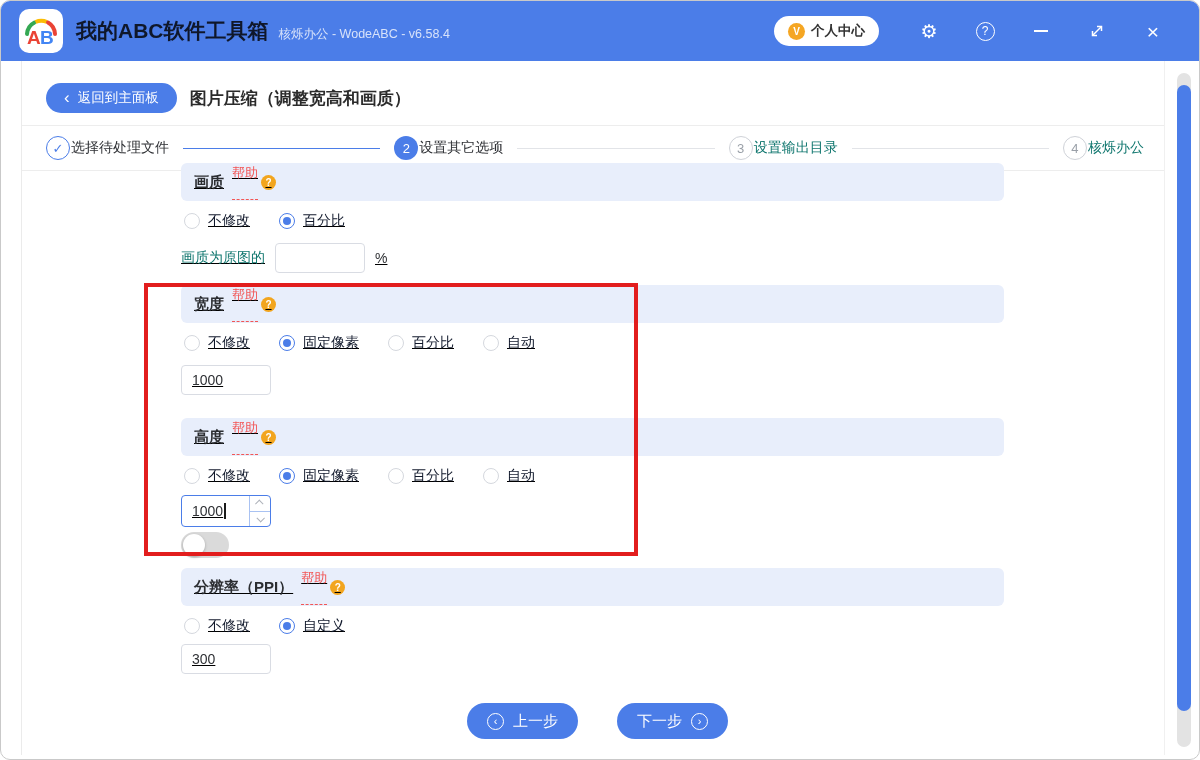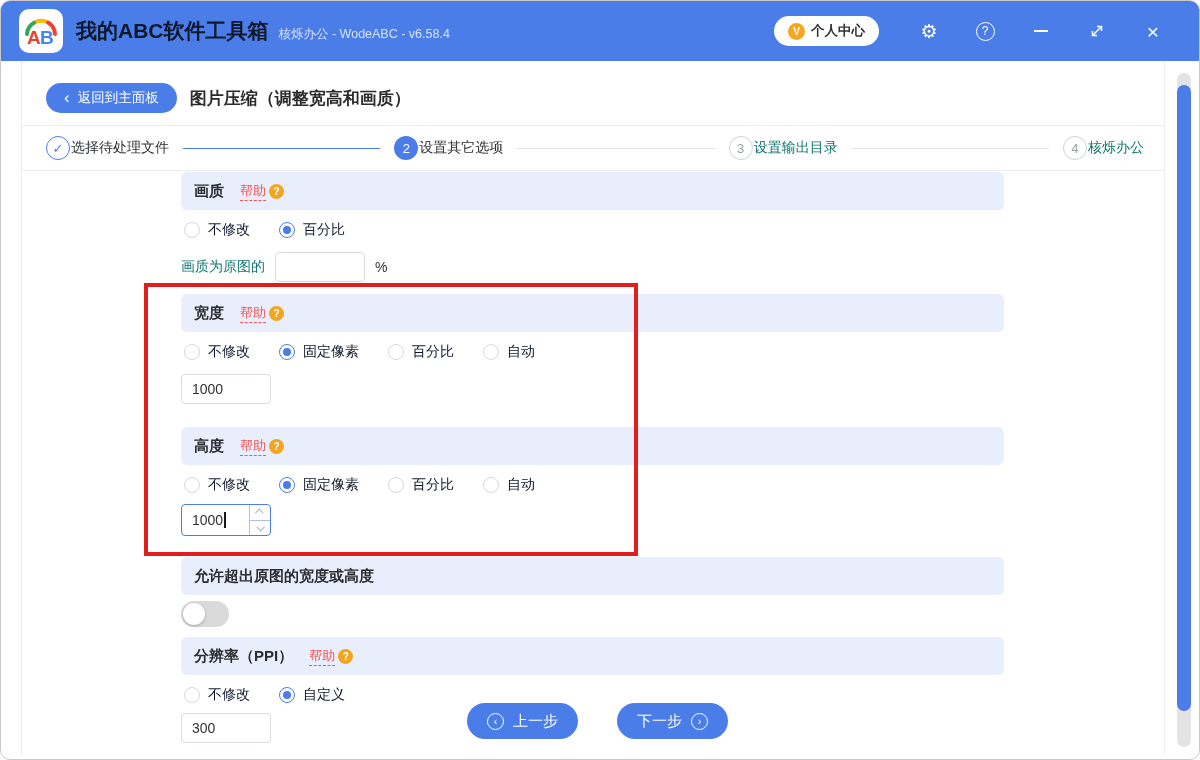--- a/index.html
+++ b/index.html
@@ -51,25 +51,25 @@
   .scircle.active{background:#4b7de8;color:#fff;}
   .scircle.pending{border:1.5px solid #cfd2d8;color:#9aa0a8;background:#fff;}
   .slabel{margin-left:1px;font-size:14px;white-space:nowrap;}
   .slabel.dark{color:#2f3135;}
   .slabel.gray{color:#0f766e;}
   .sline{flex:1;height:1px;margin:0 14px;}
   .sline.blue{background:#4b7de8;}
   .sline.gray{background:#e2e4e8;}
 
   
-  .form{position:absolute;left:180px;top:171px;width:823px;}
+  .form{position:absolute;left:180px;top:162px;width:823px;text-decoration:underline;}
   .sec-bar{height:38px;background:#e8eefb;border-radius:6px;display:flex;align-items:center;padding:0 13px;}
   .sec-title{font-size:15px;font-weight:bold;color:#2b2d31;}
-  .help{margin-left:16px;color:#f25555;font-size:13px;border-bottom:1px dashed #f25555;
-        padding-bottom:0;cursor:pointer;}
+  .help{margin-left:8px;color:#f25555;font-size:13px;border-bottom:1px dashed #f25555;
+        padding-bottom:17px;cursor:pointer;}
   .help-badge{margin-left:3px;width:15px;height:15px;border-radius:50%;background:#f2a51e;color:#fff;
               font-size:10px;font-weight:bold;display:flex;align-items:center;justify-content:center;}
   .row-radio{margin-top:6px;height:28px;display:flex;align-items:center;padding-left:3px;}
   .radio{display:flex;align-items:center;margin-right:29px;cursor:pointer;}
   .rdot{width:16px;height:16px;border-radius:50%;border:1.5px solid #d5d8de;background:#fff;flex:none;
         display:flex;align-items:center;justify-content:center;}
   .rdot.sel{border-color:#4b7de8;}
   .rdot.sel::after{content:"";width:8px;height:8px;border-radius:50%;background:#4b7de8;}
   .rlabel{margin-left:8px;font-size:14px;color:#0f172a;}
   .row-input{margin-top:8px;height:30px;display:flex;align-items:center;}
@@ -281,23 +281,20 @@
           <span class="spin up">
               <span class="chev upc"></span>
             </span>
           <span class="spin">
               <span class="chev dnc"></span>
             </span>
         </span>
       </div>
     </div>
 
-    <div class="sec-bar m22">
-      <span class="sec-title">允许超出原图的宽度或高度</span>
-    </div>
     <div class="toggle">
       <span class="knob"></span>
     </div>
 
     <div class="sec-bar m10">
       <span class="sec-title">分辨率（PPI）</span>
       <span class="help">帮助</span>
       <span class="help-badge">?</span>
     </div>
     <div class="row-radio">

